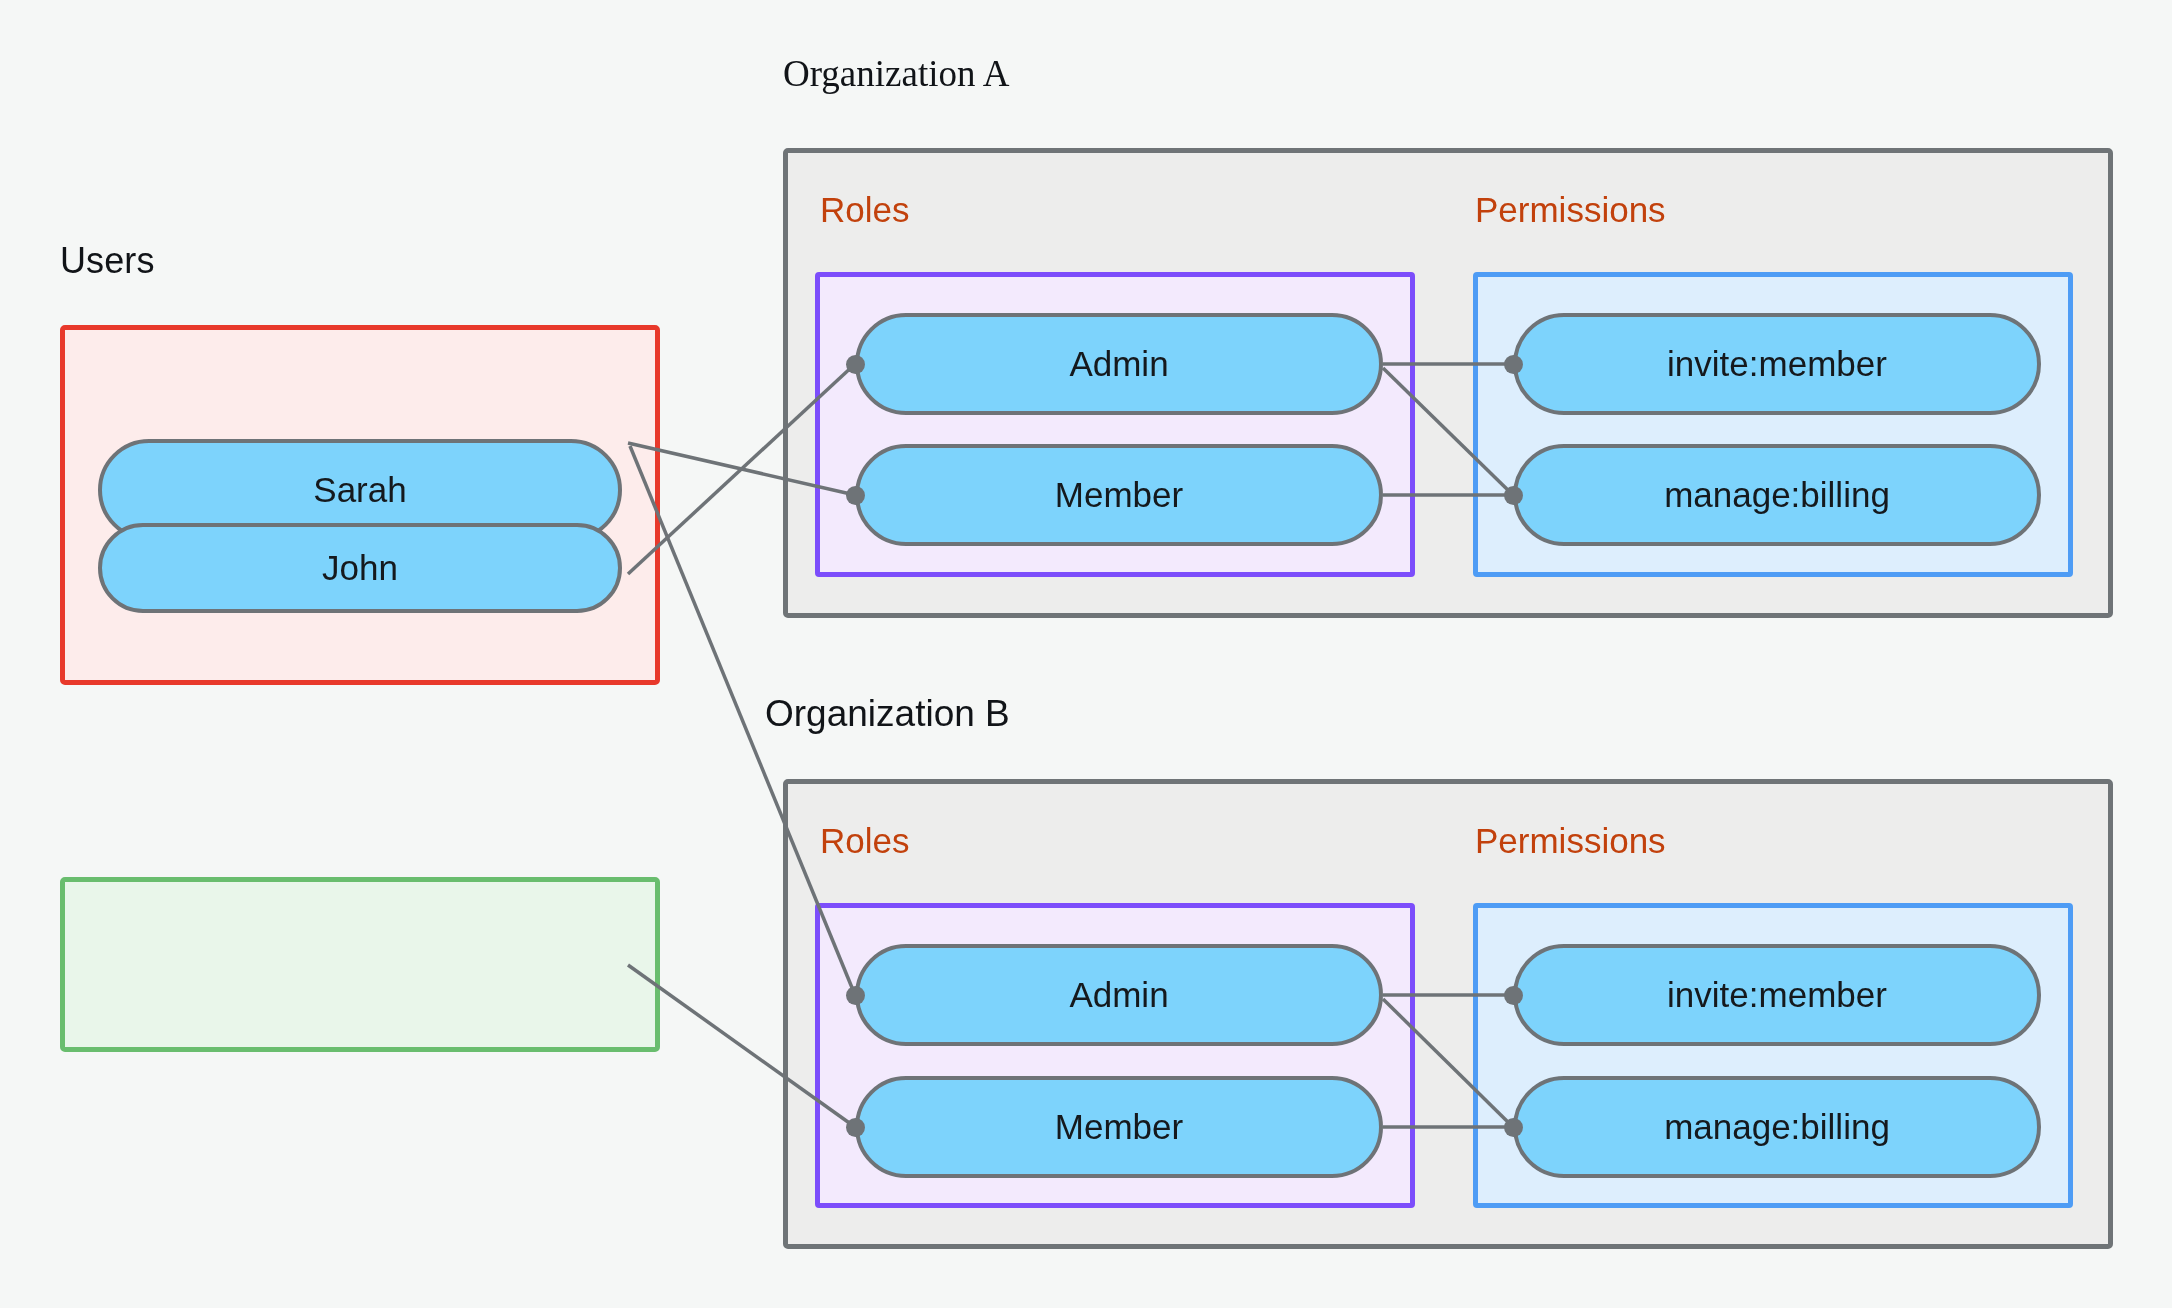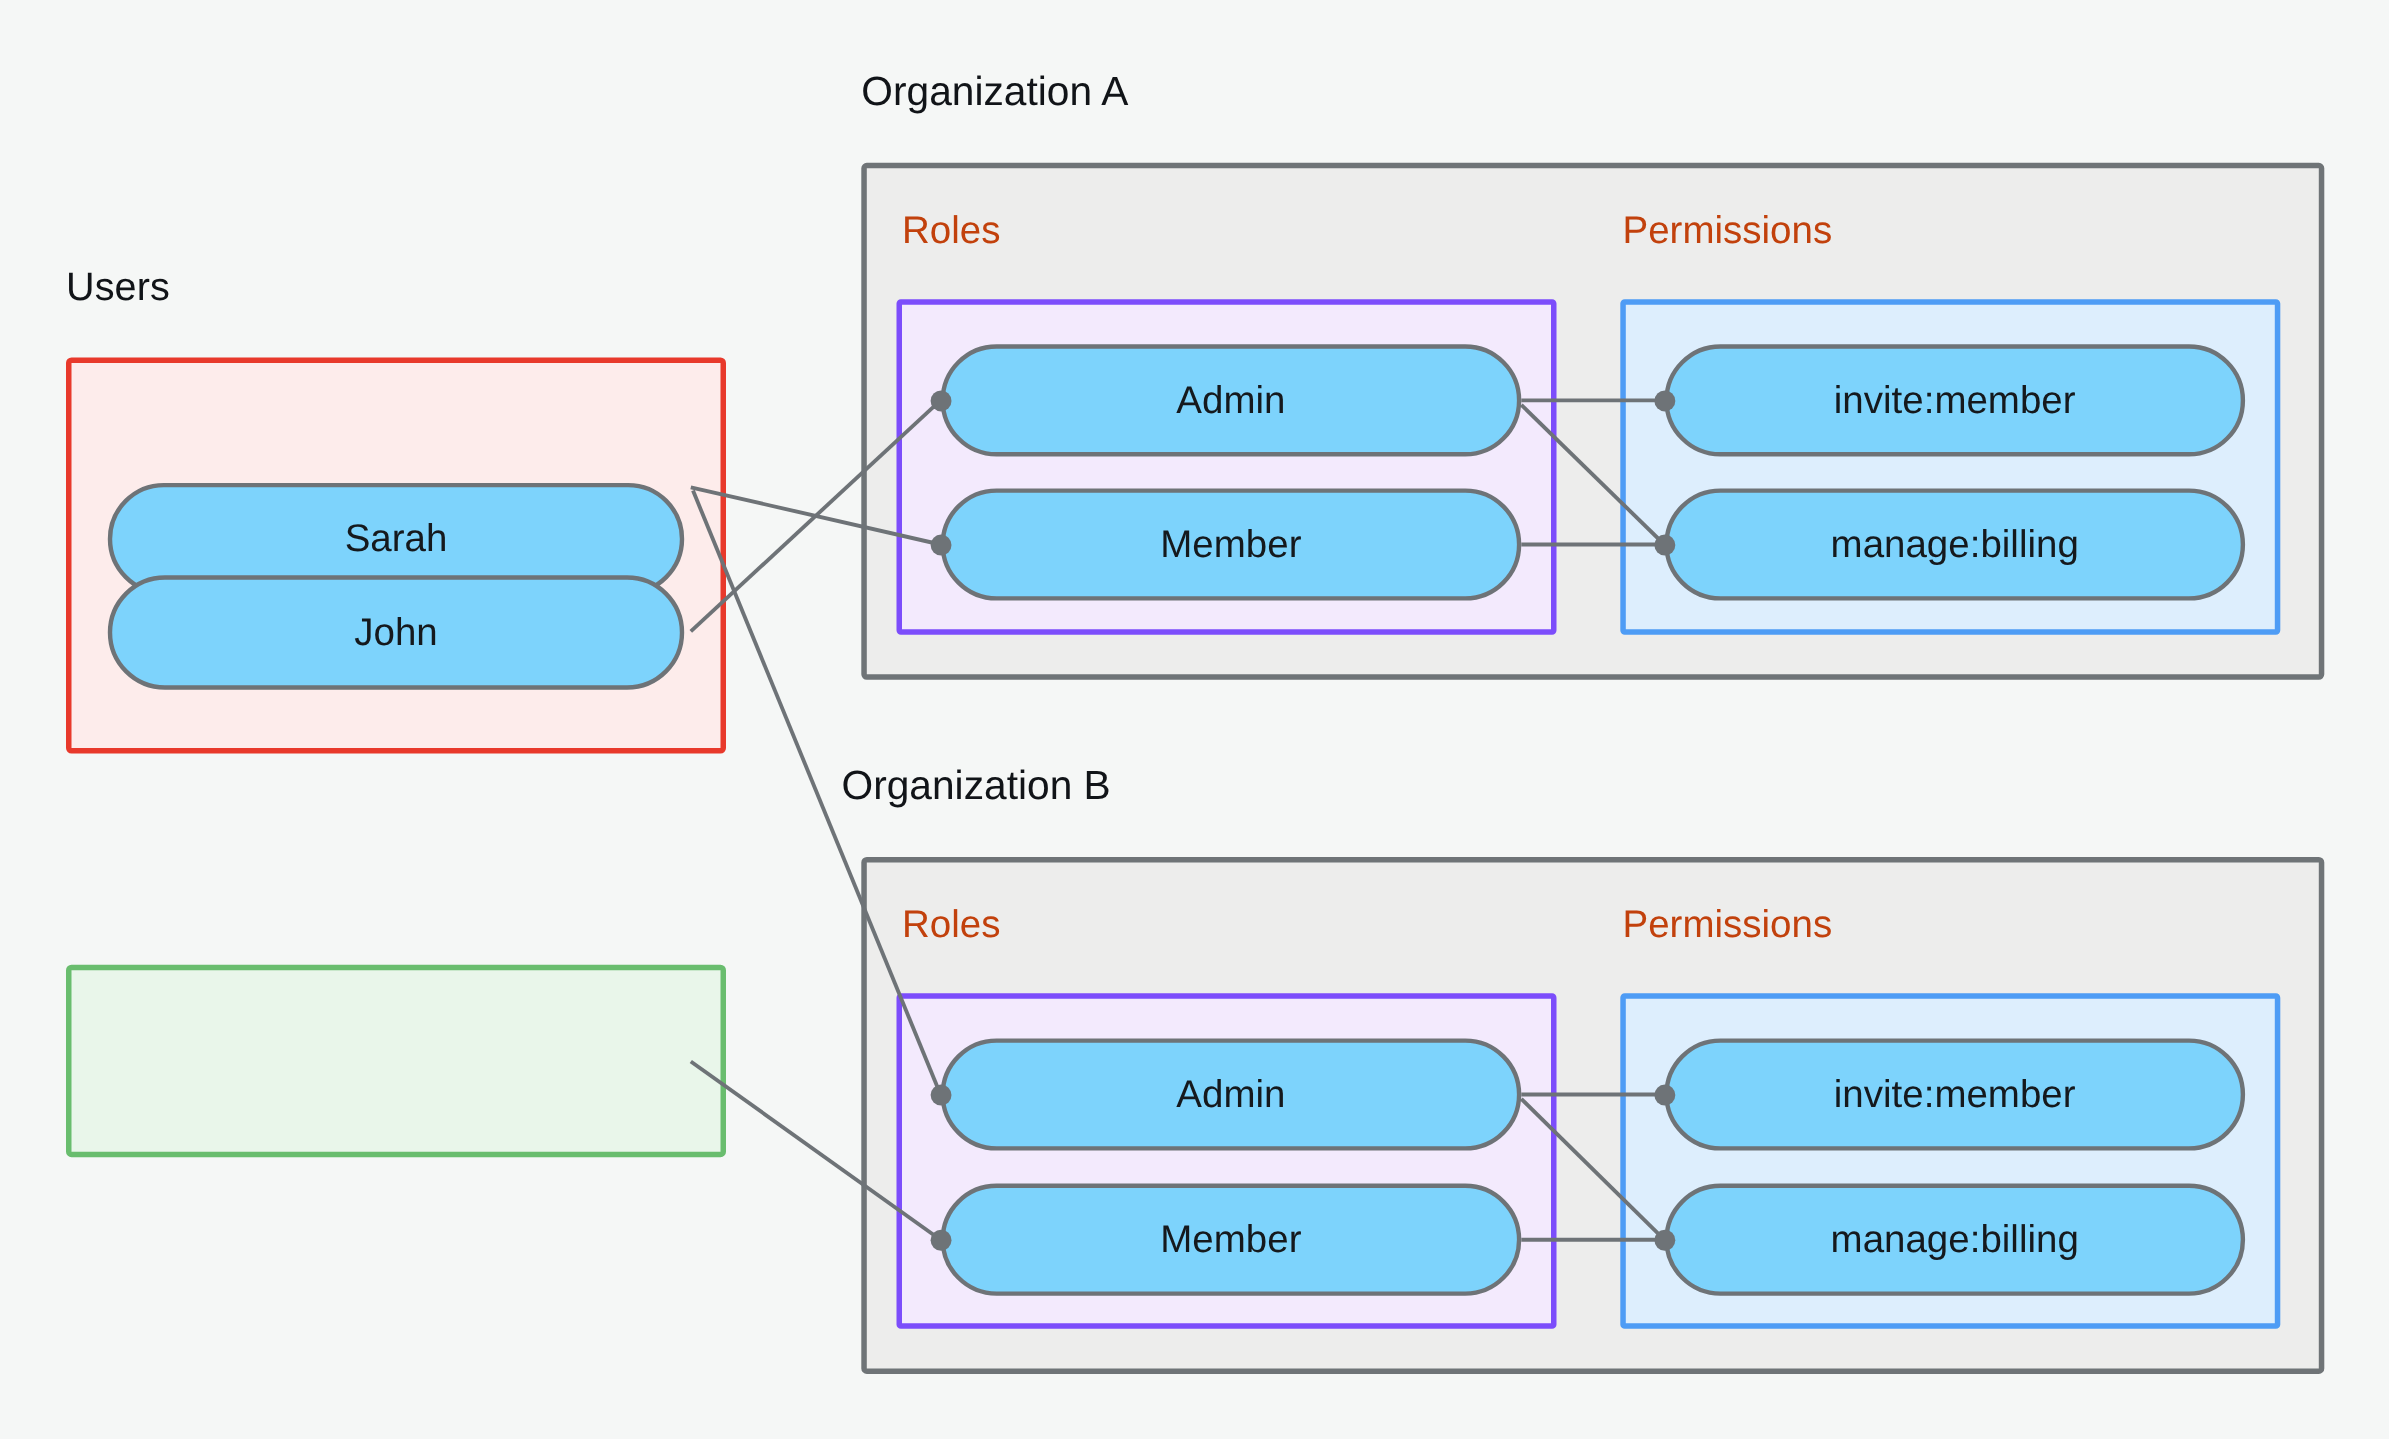--- a/index.html
+++ b/index.html
@@ -114,29 +114,29 @@
   </svg>
 
   <div class="grp-title" style="left:60px;top:240px;">Users</div>
 
   <div class="box users-box" style="left:60px;top:325px;width:600px;height:360px;"></div>
 
   <div class="pill" style="left:98px;top:392px;width:524px;height:102px;margin-top:47px;">
     <span>Sarah</span>
   </div>
 
-  <div class="pill" style="left:98px;top:523px;width:524px;height:104px;">
+  <div class="pill" style="left:98px;top:523px;width:524px;height:90px;">
     <span>John</span>
   </div>
 
 
   <div class="box m2m-box" style="left:60px;top:877px;width:600px;height:175px;"></div>
 
 
-  <div class="org-title" style="left:783px;top:62px;">Organization A</div>
+  <div class="org-title" style="left:783px;top:52px;font-family:Liberation Serif, serif;">Organization A</div>
 
   <div class="box org-box" style="left:783px;top:148px;width:1330px;height:470px;"></div>
 
   <div class="sect-title" style="left:820px;top:190px;">Roles</div>
   <div class="sect-title" style="left:1475px;top:190px;">Permissions</div>
 
   <div class="box roles-box" style="left:815px;top:272px;width:600px;height:305px;"></div>
   <div class="box perms-box" style="left:1473px;top:272px;width:600px;height:305px;"></div>
 
   <div class="pill" style="left:855px;top:313px;width:528px;height:102px;">

